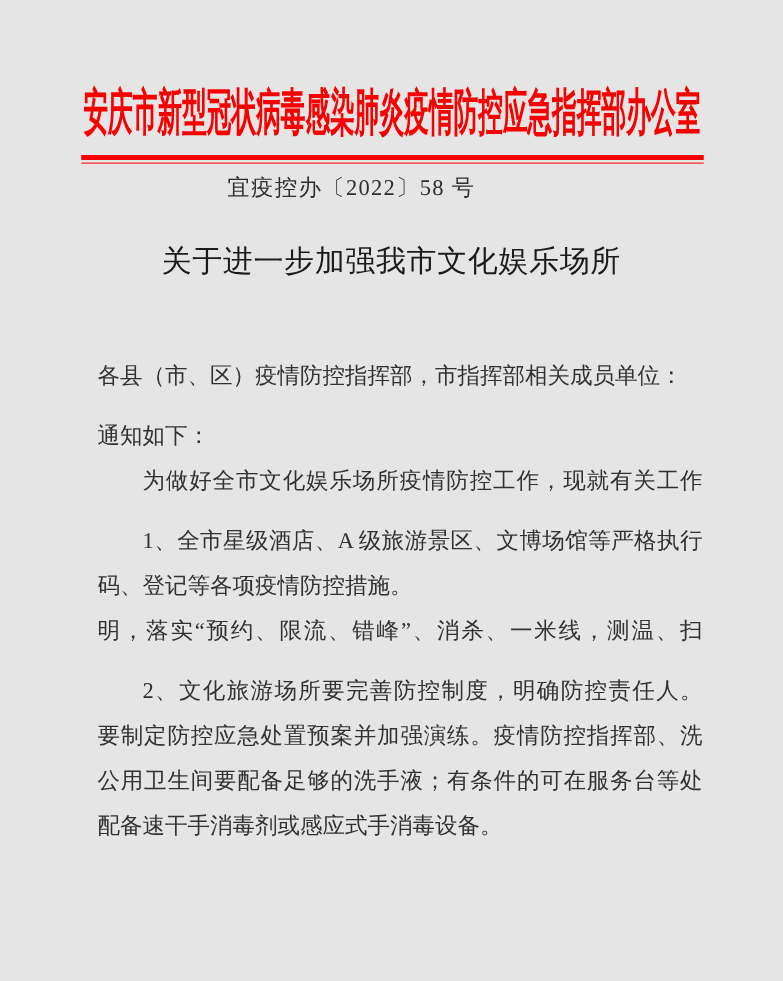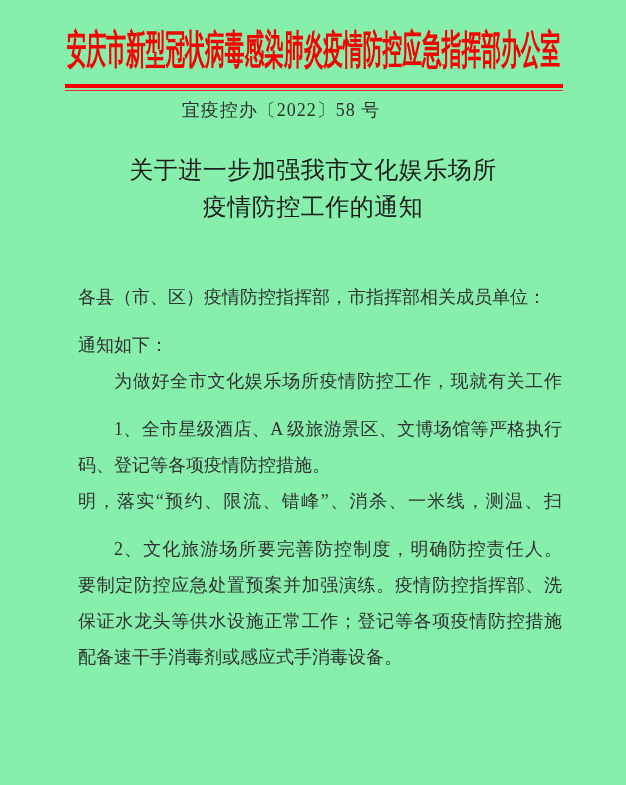--- a/index.html
+++ b/index.html
@@ -5,23 +5,23 @@
   html, body {
     margin: 0;
     padding: 0;
     background: #ffffff;
   }
   .page {
     position: relative;
     width: 626px;
     height: 785px;
     margin: 0 auto;
-    background: #86efac;
+    background: #e5e5e5;
     overflow: hidden;
-    padding-top: 28px;
+    padding-top: 68px;
     box-sizing: border-box;
   }
   
   .org-wrap {
     height: 44px;
     display: flex;
     align-items: center;
     justify-content: center;
   }
   .org-title {
@@ -92,39 +92,38 @@
   <div class="org-wrap">
     <span class="org-title">安庆市新型冠状病毒感染肺炎疫情防控应急指挥部办公室</span>
   </div>
 
   <div class="red-rule"></div>
 
   <div class="doc-number">宜疫控办〔2022〕58 号</div>
 
   <div class="doc-title">
     <div>关于进一步加强我市文化娱乐场所</div>
-    <div>疫情防控工作的通知</div>
   </div>
 
   <div class="body">
 
     <div class="body-line end">各县（市、区）疫情防控指挥部，市指挥部相关成员单位：</div>
 
     <div class="para">
       <div class="body-line end">通知如下：</div>
       <div class="body-line first">为做好全市文化娱乐场所疫情防控工作，现就有关工作</div>
     </div>
 
     <div class="para">
       <div class="body-line first">1、全市星级酒店、A 级旅游景区、文博场馆等严格执行</div>
       <div class="body-line end">码、登记等各项疫情防控措施。</div>
       <div class="body-line">明，落实“预约、限流、错峰”、消杀、一米线，测温、扫</div>
     </div>
 
     <div class="para">
       <div class="body-line first">2、文化旅游场所要完善防控制度，明确防控责任人。</div>
       <div class="body-line">要制定防控应急处置预案并加强演练。疫情防控指挥部、洗</div>
-      <div class="body-line">保证水龙头等供水设施正常工作；登记等各项疫情防控措施</div>
+      <div class="body-line">公用卫生间要配备足够的洗手液；有条件的可在服务台等处</div>
       <div class="body-line end">配备速干手消毒剂或感应式手消毒设备。</div>
     </div>
 
   </div>
 </div>
 
 </body></html>

